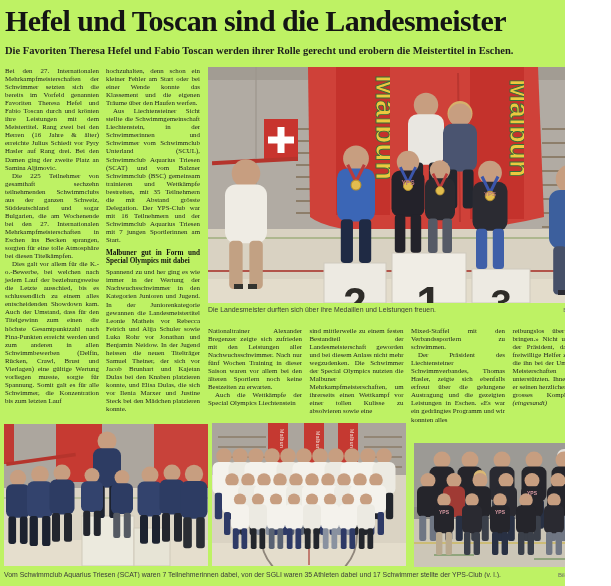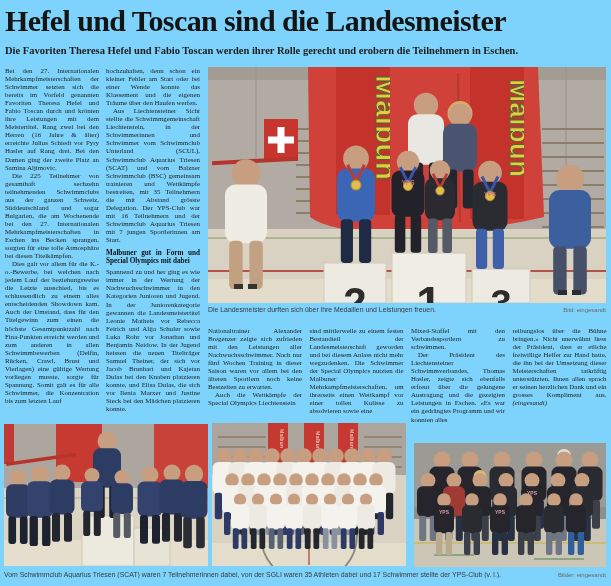--- a/index.html
+++ b/index.html
@@ -1,16 +1,16 @@
 <!DOCTYPE html>
 <html lang="de"><head>
 <meta charset="utf-8">
 <style>
   html,body{margin:0;padding:0;background:#ffffff;}
-  .page{position:relative;width:611px;height:586px;background:#7dd3fc;overflow:hidden;
+  .page{position:relative;width:565px;height:586px;background:#bef264;overflow:hidden;
         font-family:"Liberation Serif",serif;color:#1e1e1e;}
   .headline{position:absolute;left:5px;top:4px;width:601px;margin:0;
         font-size:30px;font-weight:700;letter-spacing:-0.6px;color:#141414;white-space:nowrap;}
   .subhead{position:absolute;left:5px;top:45px;width:601px;margin:0;
         font-size:10.5px;font-weight:700;color:#1c1c1c;}
   .col{position:absolute;width:94px;text-align:justify;font-size:6.9px;line-height:8.05px;
         color:#222;hyphens:auto;-webkit-hyphens:auto;}
   .para{margin:0;}
   .para.indent{text-indent:7px;}
   .crosshead{margin:5px 0 2.5px 0;font-size:7.2px;line-height:8.4px;font-weight:700;color:#111;}
@@ -36,21 +36,21 @@
     <g id="medal">
       <path d="M-3.2,-7 L0,-0.5 L3.2,-7" fill="none" stroke="var(--rb,#bb3b3b)" stroke-width="1.2"></path>
       <circle cy="0.8" r="1.9" fill="#e2bd4e" stroke="#b99430" stroke-width="0.4"></circle>
     </g>
   </defs>
 </svg>
 
 <div class="page">
 
   <h1 class="headline">Hefel und Toscan sind die Landesmeister</h1>
-  <p class="subhead">Die Favoriten Theresa Hefel und Fabio Toscan werden ihrer Rolle gerecht und erobern die Teilnehmern in Eschen.</p>
+  <p class="subhead">Die Favoriten Theresa Hefel und Fabio Toscan werden ihrer Rolle gerecht und erobern die Meistertitel in Eschen.</p>
 
   <div class="col" style="left:5px;top:67px;">
     <p class="para">Bei den 27. Internationalen Mehrkampfmeisterschaften der Schwimmer setzten sich die bereits im Vorfeld genannten Favoriten Theresa Hefel und Fabio Toscan durch und krönten ihre Leistungen mit dem Meistertitel. Rang zwei bei den Herren (16 Jahre &amp; älter) erreichte Julius Schiedt vor Pyry Hasler auf Rang drei. Bei den Damen ging der zweite Platz an Samina Aljimovic.</p>
     <p class="para indent">Die 225 Teilnehmer von gesamthaft sechzehn teilnehmenden Schwimmclubs aus der ganzen Schweiz, Süddeutschland und sogar Bulgarien, die am Wochenende bei den 27. Internationalen Mehrkampfmeisterschaften in Eschen ins Becken sprangen, sorgten für eine tolle Atmosphäre bei diesen Titelkämpfen.</p>
     <p class="para indent">Dies galt vor allem für die K.-o.-Bewerbe, bei welchen nach jedem Lauf der beziehungsweise die Letzte ausschied, bis es schlussendlich zu einem alles entscheidenden Showdown kam. Auch der Umstand, dass für den Titelgewinn zum einen die höchste Gesamtpunktzahl nach Fina-Punkten erreicht werden und zum anderen in allen Schwimmbewerben (Delfin, Rücken, Crawl, Brust und Vierlagen) eine gültige Wertung vorliegen musste, sorgte für Spannung. Somit galt es für alle Schwimmer, die Konzentration bis zum letzten Lauf</p>
   </div>
   <div class="col" style="left:106px;top:67px;">
     <p class="para">hochzuhalten, denn schon ein kleiner Fehler am Start oder bei einer Wende konnte das Klassement und die eigenen Träume über den Haufen werfen.</p>
     <p class="para indent">Aus Liechtensteiner Sicht stellte die Schwimmgemeinschaft Liechtenstein, in der Schwimmerinnen und Schwimmer vom Schwimmclub Unterland (SCUL), Schwimmclub Aquarius Triesen (SCAT) und vom Balzner Schwimmclub (BSC) gemeinsam trainieren und Wettkämpfe bestreiten, mit 35 Teilnehmern die mit Abstand grösste Delegation. Der YPS-Club war mit 16 Teilnehmern und der Schwimmclub Aquarius Triesen mit 7 jungen Sportlerinnen am Start.</p>
     <h2 class="crosshead">Malbuner gut in Form und Special Olympics mit dabei</h2>

